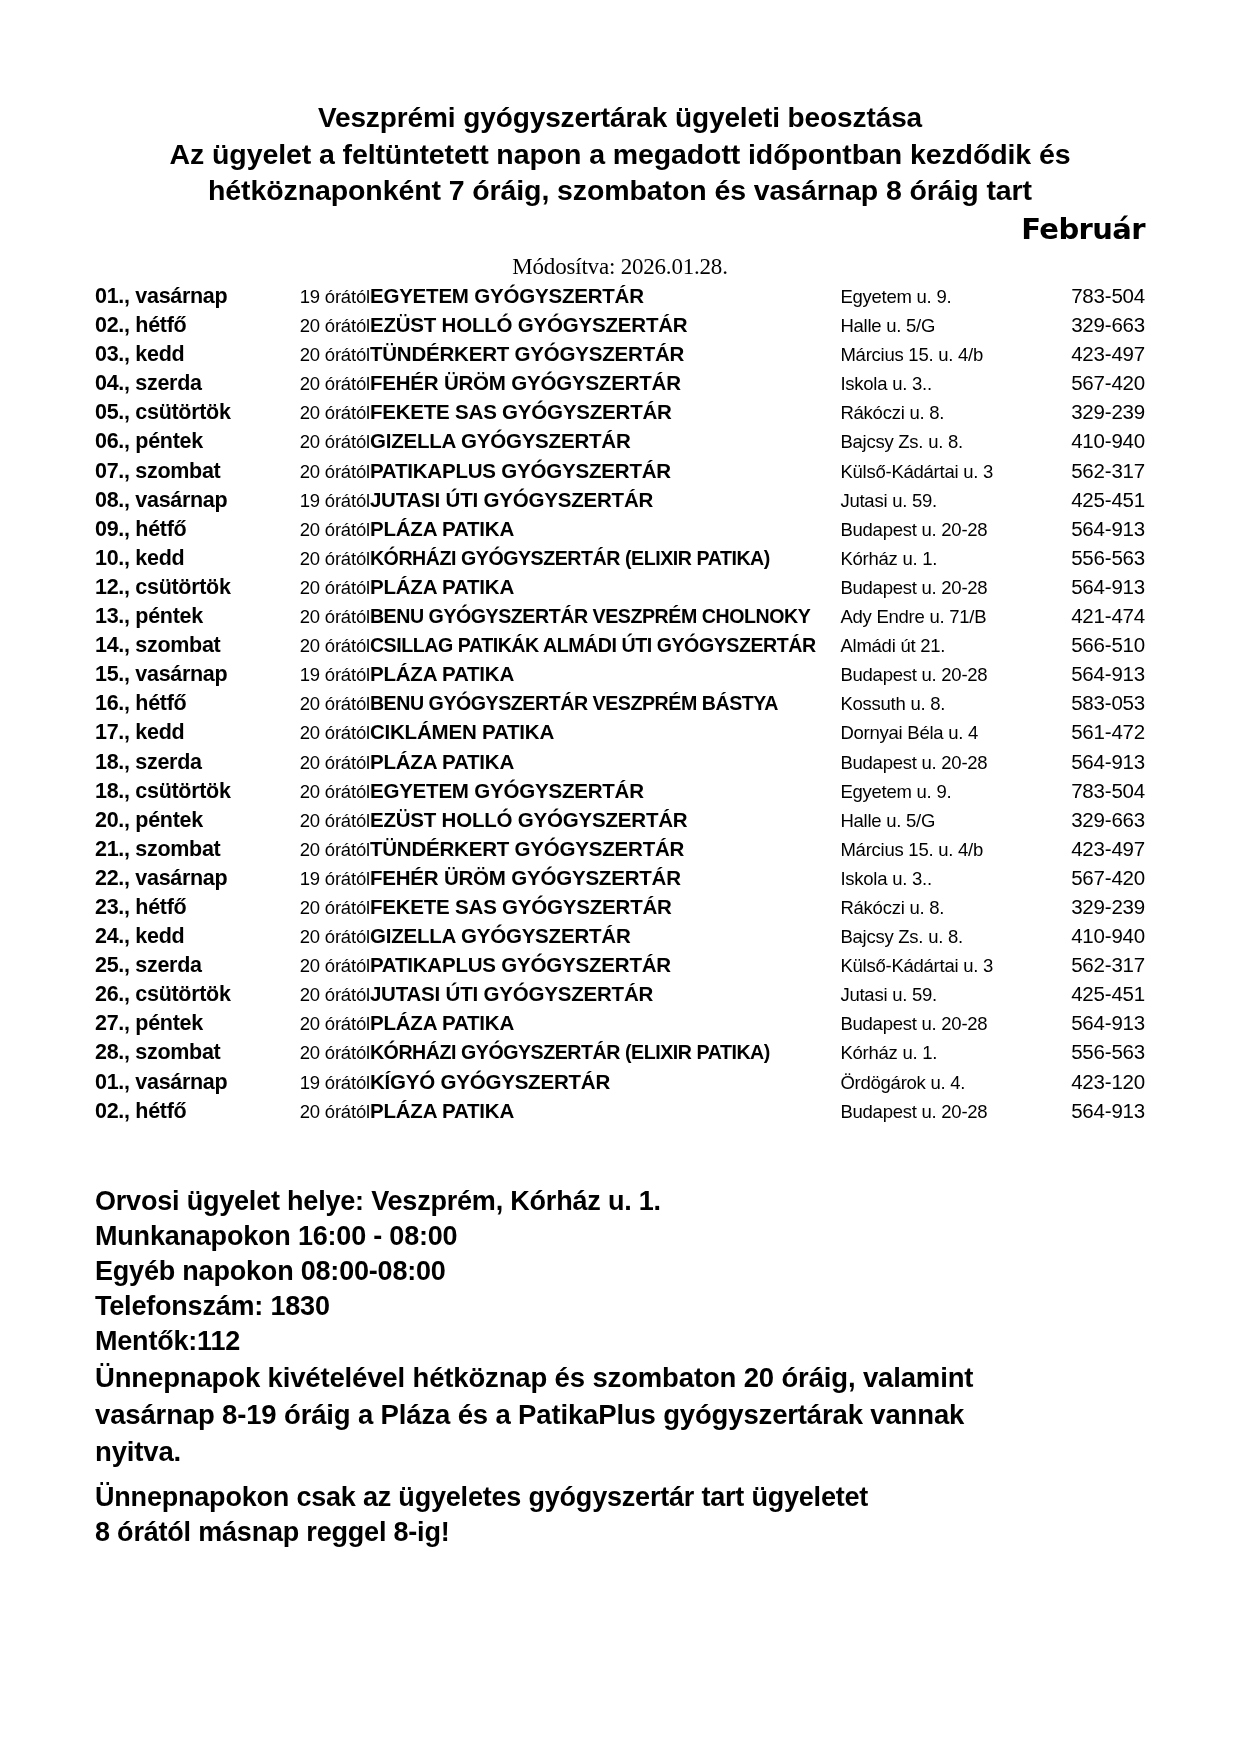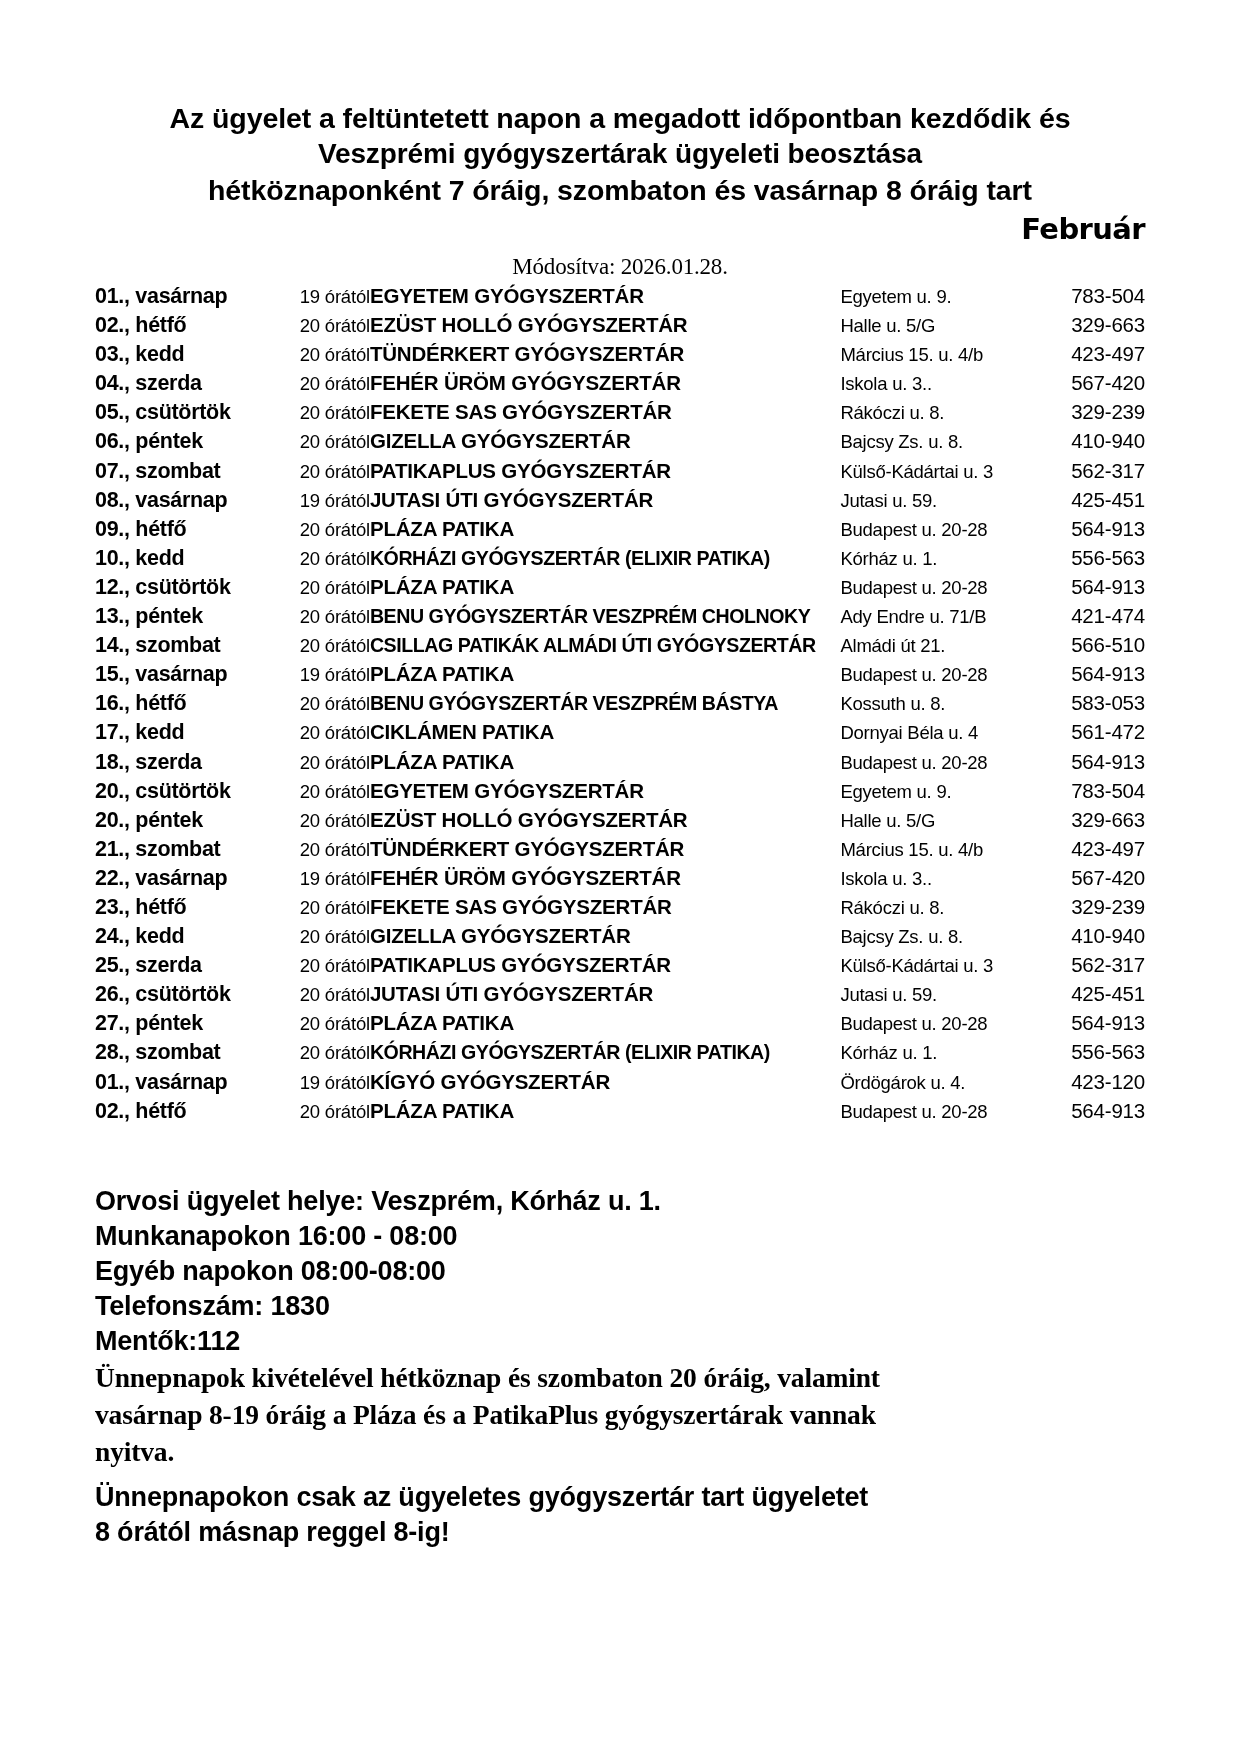--- a/index.html
+++ b/index.html
@@ -111,31 +111,30 @@
     font-weight: bold;
     font-size: 27px;
     line-height: 35px;
     letter-spacing: -0.2px;
   }
   .footer .block-gap { height: 10px; }
   .footer .wide {
     font-size: 27.5px;
     line-height: 37px;
     letter-spacing: -0.15px;
-    font-family: Liberation Serif, serif;
   }
 </style>
 </head>
 <body>
 
 <div class="page">
 
   <div class="header">
+    <div class="hline l1">Veszprémi gyógyszertárak ügyeleti beosztása</div>
     <div class="hline">Az ügyelet a feltüntetett napon a megadott időpontban kezdődik és</div>
-    <div class="hline l1">Veszprémi gyógyszertárak ügyeleti beosztása</div>
     <div class="hline">hétköznaponként 7 óráig, szombaton és vasárnap 8 óráig tart</div>
     <div class="month">Február</div>
   </div>
 
   <div class="modified">Módosítva: 2026.01.28.</div>
 
   <table class="schedule">
     <tbody>
         <tr>
           <td class="c-day">01., vasárnap</td>
@@ -250,21 +249,21 @@
           <td class="c-tel">561-472</td>
         </tr>
         <tr>
           <td class="c-day">18., szerda</td>
           <td class="c-time">20 órától</td>
           <td class="c-name">PLÁZA PATIKA</td>
           <td class="c-addr">Budapest u. 20-28</td>
           <td class="c-tel">564-913</td>
         </tr>
         <tr>
-          <td class="c-day">20., csütörtök</td>
+          <td class="c-day">18., csütörtök</td>
           <td class="c-time">20 órától</td>
           <td class="c-name">EGYETEM GYÓGYSZERTÁR</td>
           <td class="c-addr">Egyetem  u. 9.</td>
           <td class="c-tel">783-504</td>
         </tr>
         <tr>
           <td class="c-day">20., péntek</td>
           <td class="c-time">20 órától</td>
           <td class="c-name">EZÜST HOLLÓ GYÓGYSZERTÁR</td>
           <td class="c-addr">Halle u. 5/G</td>

